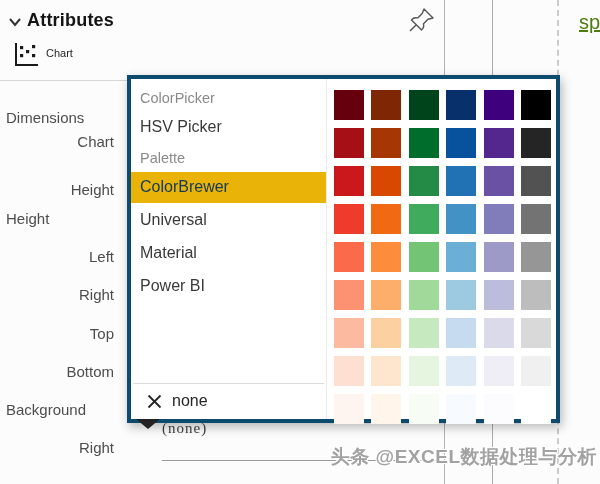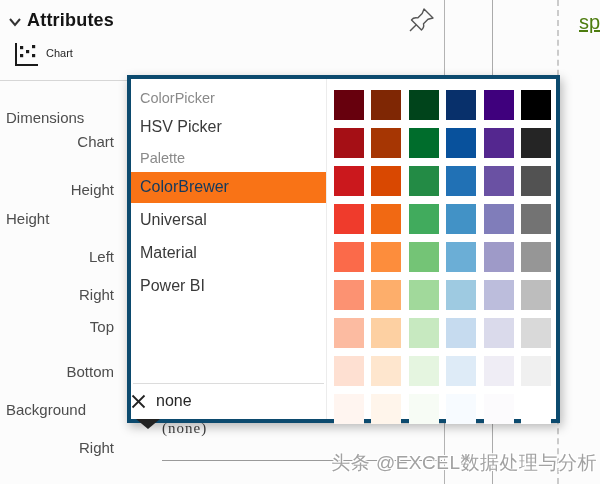--- a/index.html
+++ b/index.html
@@ -36,35 +36,35 @@
   }
   .menu-col{
     position:absolute;left:0;top:0;bottom:0;width:196px;box-sizing:border-box;
     border-right:1px solid #ececec;display:flex;flex-direction:column;padding-top:6px;
   }
   .menu-header{font-size:14.5px;color:#8a8a8a;padding:5px 8px 4px 9px;margin-bottom:2px;}
   .menu-item{font-size:16px;color:#3a3a3a;padding:6px 8px 7px 9px;margin-bottom:2px;cursor:pointer;}
   .menu-item.selected{background:#1e87e8;color:#12395e;}
   .menu-spacer{flex:1;}
   .menu-divider{height:1px;background:#dcdcdc;margin:0 2px;}
-  .none-row{display:flex;align-items:center;gap:10px;padding:8px 10px 9px 0;cursor:pointer;}
+  .none-row{display:flex;align-items:center;gap:10px;padding:8px 10px 9px 16px;cursor:pointer;}
   .none-row .x-icon{width:15px;height:15px;}
   .none-row .none-label{font-size:16px;color:#262626;}
   .swatch-grid{
     position:absolute;left:203px;top:11px;
     display:grid;grid-template-rows:repeat(9,30px);grid-auto-flow:column;
     grid-auto-columns:30px;row-gap:8px;column-gap:7.4px;
   }
   .swatch{width:30px;height:30px;cursor:pointer;}
   
   .sp-text{position:absolute;left:579px;top:11px;font-size:20px;color:#4d7c0f;z-index:2;text-decoration:underline;}
   .watermark{
-    position:absolute;right:3px;top:444px;font-size:19px;font-weight:normal;color:#a2a2a2;z-index:20;
+    position:absolute;right:3px;top:444px;font-size:19px;font-weight:bold;color:#a2a2a2;z-index:20;
     text-shadow:1px 1px 0 #fff,-1px -1px 0 #fff,1px -1px 0 #fff,-1px 1px 0 #fff;
-    white-space:nowrap;letter-spacing:.5px;margin-top:6px;
+    white-space:nowrap;letter-spacing:.5px;
   }
 </style>
 </head>
 <body>
 
 <div id="screen">
 
   <div class="vline" style="left:444px;"></div>
   <div class="vline" style="left:492px;background:#ababab;"></div>
   <div class="vdash" style="left:557px;"></div>
@@ -94,36 +94,36 @@
 
   <div class="hdivider"></div>
 
   <div id="sidebar-labels">
       <div class="side-label group" style="top: 109px;">Dimensions</div>
       <div class="side-label sub" style="top: 133px;">Chart</div>
       <div class="side-label sub" style="top: 181px;">Height</div>
       <div class="side-label group" style="top: 210px;">Height</div>
       <div class="side-label sub" style="top: 248px;">Left</div>
       <div class="side-label sub" style="top: 286px;">Right</div>
-      <div class="side-label sub" style="top: 318px;">Top</div>
+      <div class="side-label sub" style="top: 325px;">Top</div>
       <div class="side-label sub" style="top: 363px;">Bottom</div>
       <div class="side-label group" style="top: 401px;">Background</div>
       <div class="side-label sub" style="top: 439px;">Right</div>
     </div>
 
   <div class="none-value">(none)</div>
   <div class="none-underline"></div>
 
   <div class="popup">
     <div class="menu-col">
       <div id="menu-items">
           <div class="menu-header">ColorPicker</div>
           <div class="menu-item">HSV Picker</div>
           <div class="menu-header">Palette</div>
-          <div class="menu-item selected" style="background: #f97316;">ColorBrewer</div>
+          <div class="menu-item selected" style="background: #eab308;">ColorBrewer</div>
           <div class="menu-item">Universal</div>
           <div class="menu-item">Material</div>
           <div class="menu-item">Power BI</div>
         </div>
       <div class="menu-spacer"></div>
       <div class="menu-divider"></div>
       <div class="none-row">
         <svg class="x-icon" viewBox="0 0 15 15">
           <line x1="1.5" y1="1.5" x2="13.5" y2="13.5" stroke="#222" stroke-width="1.8"></line>
           <line x1="13.5" y1="1.5" x2="1.5" y2="13.5" stroke="#222" stroke-width="1.8"></line>

